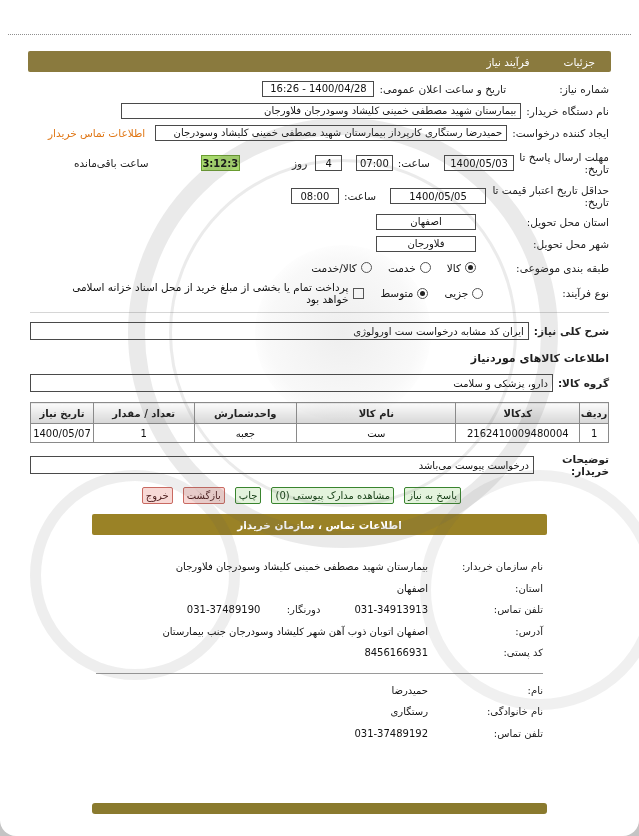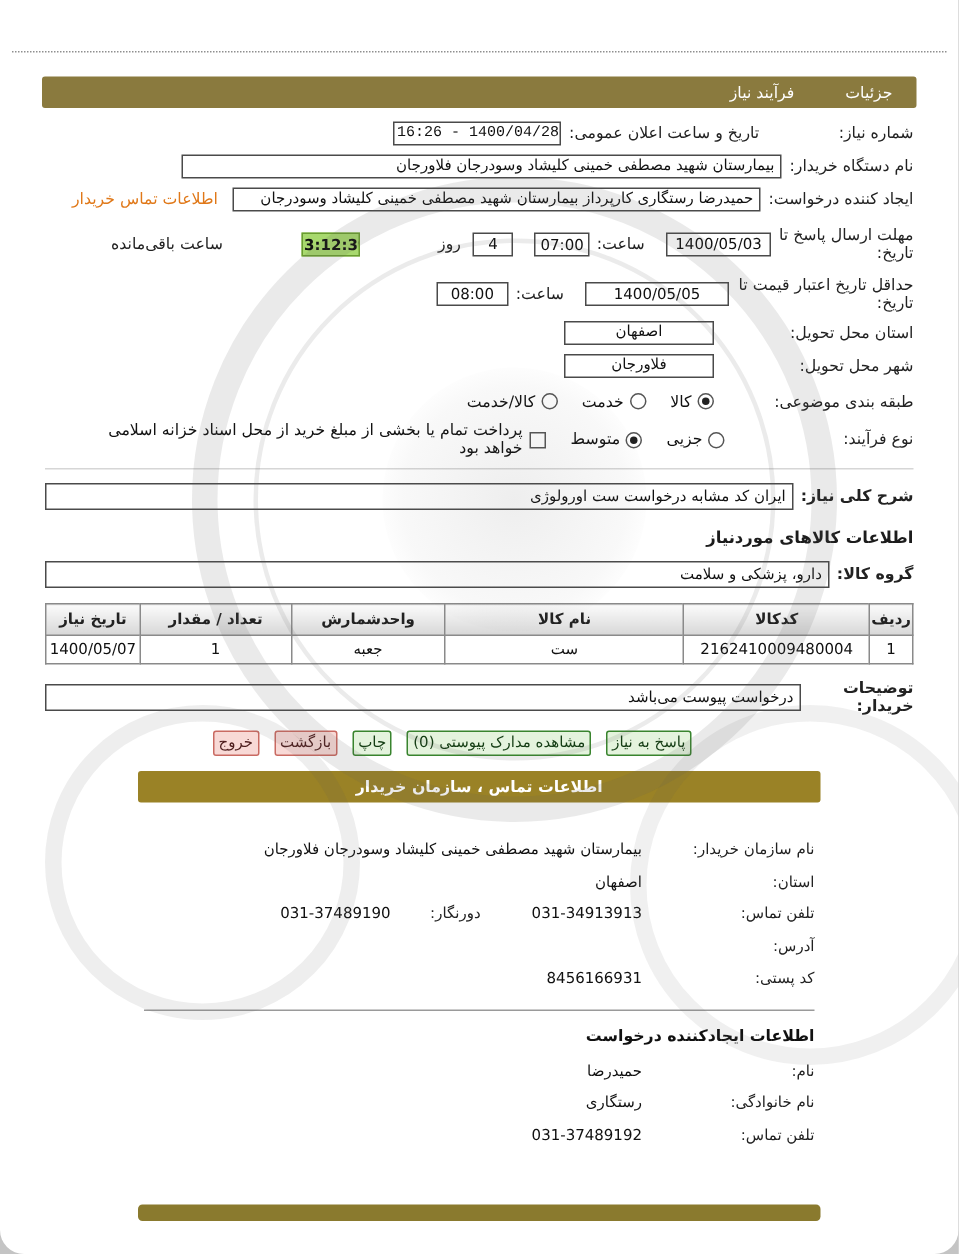--- a/index.html
+++ b/index.html
@@ -39,21 +39,21 @@
   .lbl { white-space: nowrap; margin-left: 5px; color: #222; }
   .lbl.b { font-weight: bold; }
   .lblw { width: 128px; margin-left: 5px; text-align: right; color: #222; }
   .lblwrap { width: 118px; white-space: normal; line-height: 1.15; }
   .box {
     background: #fff; border: 1px solid #4a4a4a; height: 16px;
     display: flex; align-items: center; padding: 0 4px; font-size: 10px; overflow: hidden; white-space: nowrap;
   }
   .center { justify-content: center; }
   .start { justify-content: flex-start; }
-  .w140 { width: 140px; } .w112 { width: 112px; font-family: Liberation Mono, monospace; } .w400 { width: 400px; }
+  .w140 { width: 140px; } .w112 { width: 112px; } .w400 { width: 400px; }
   .w352 { width: 352px; } .w96 { width: 96px; } .w48 { width: 48px; }
   .w34 { width: 34px; } .w52 { width: 52px; text-align: right; } .w100 { width: 100px; }
   .grow { flex: 1; }
   .gap48 { margin-right: 48px; }
   .gap14 { margin-right: 14px; }
   .gap8 { margin-right: 8px; margin-left: 44px; }
   .countdown { background: #a8d96e; border: 1px solid #6a9c31; font-weight: bold; }
   .link-orange { color: #e07818; margin-right: 10px; white-space: nowrap; cursor: pointer; font-size: 10.5px; }
 
   .opt { display: flex; align-items: center; margin-left: 16px; }
@@ -266,28 +266,28 @@
       <div class="crow">
         <span class="clbl">تلفن تماس:</span>
         <span class="cval">031-34913913</span>
         <span class="pairgap">
           <span class="clbl" style="min-width:60px;">دورنگار:</span>
           <span class="cval">031-37489190</span>
         </span>
       </div>
       <div class="crow">
         <span class="clbl">آدرس:</span>
+        <span class="cval">اصفهان اتوبان ذوب آهن شهر کلیشاد وسودرجان جنب بیمارستان</span>
       </div>
       <div class="crow">
         <span class="clbl">کد پستی:</span>
         <span class="cval">8456166931</span>
       </div>
 
       <div class="creator-block">
-        <div class="creator-heading">اطلاعات ایجادکننده درخواست</div>
         <div class="crow">
           <span class="clbl">نام:</span>
           <span class="cval">حمیدرضا</span>
         </div>
         <div class="crow">
           <span class="clbl">نام خانوادگی:</span>
           <span class="cval">رستگاری</span>
         </div>
         <div class="crow">
           <span class="clbl">تلفن تماس:</span>

